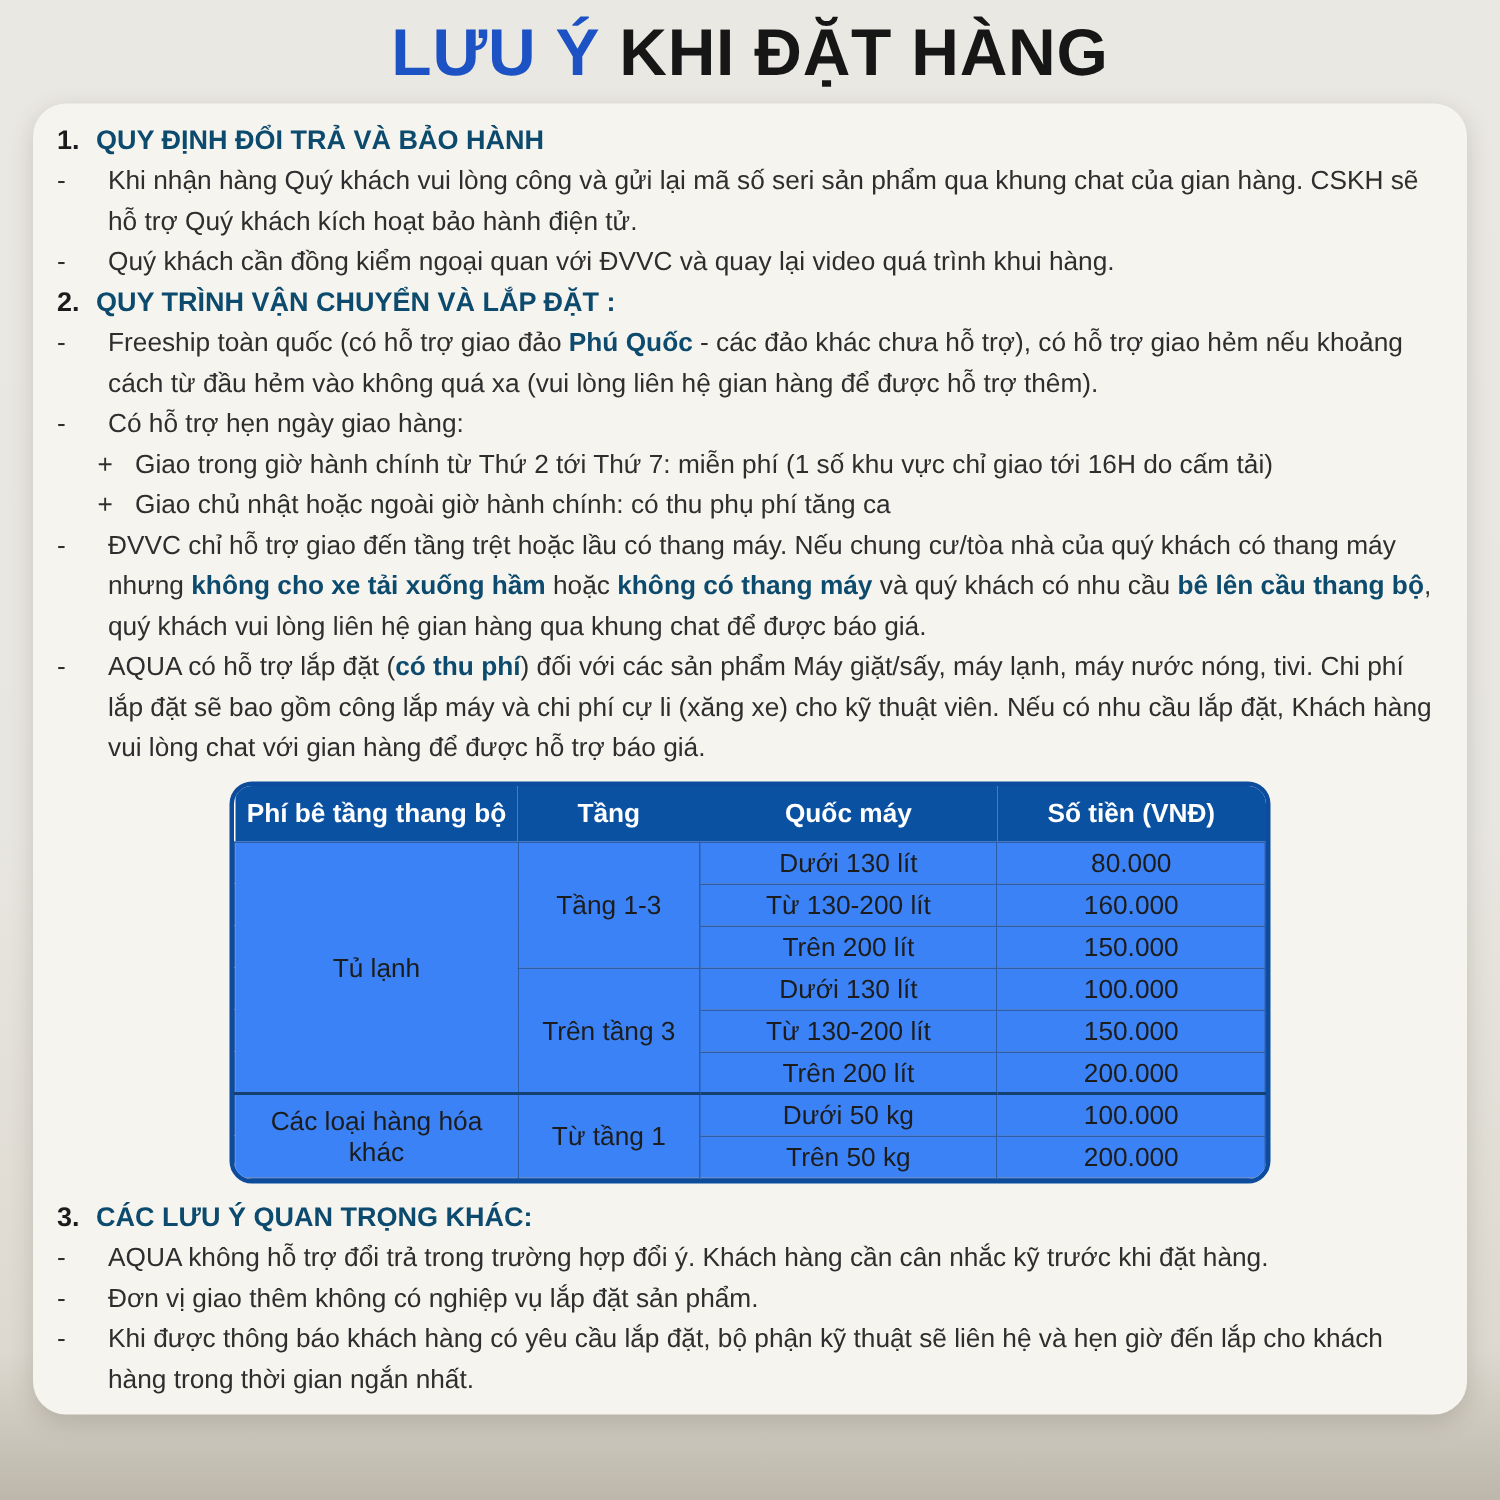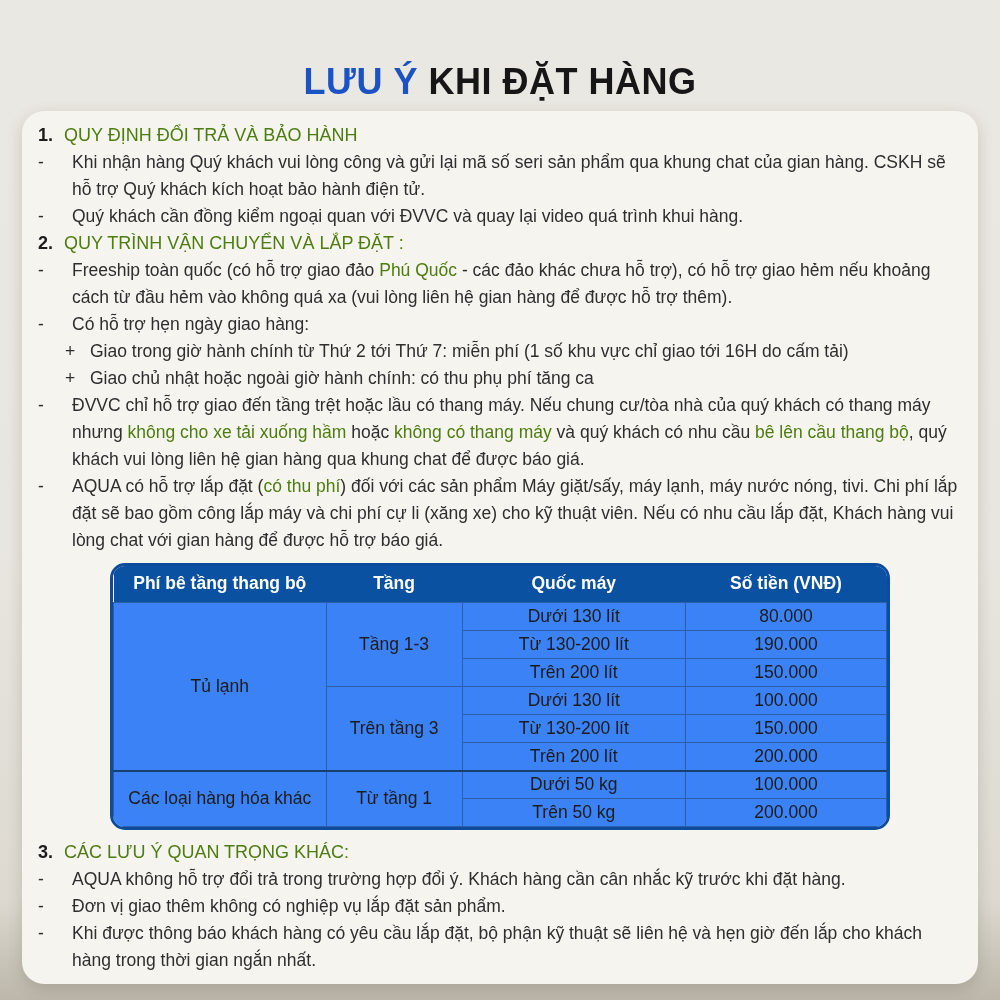--- a/index.html
+++ b/index.html
@@ -5,27 +5,26 @@
   * { box-sizing: border-box; }
   html,body { margin:0; padding:0; }
   body {
     width:1000px; height:1000px;
     font-family:"Liberation Sans", sans-serif;
     background: linear-gradient(180deg,#eae8e2 0%, #e8e6e0 55%, #ddd9d0 90%, #bcb7aa 100%);
     overflow:hidden;
   }
   .page-title {
     text-align:center;
-    padding-top:22px;
-    font-size:36px;
+    padding-top:12px;
+    font-size:44px;
     font-weight:700;
     letter-spacing:0.5px;
     color:#161616;
     line-height:1.1;
-    margin-top:40px;
   }
   .page-title .hl { color:#1d52c4; }
   .card {
     width:956px;
     margin:9px auto 0;
     background:#f5f4ef;
     border-radius:22px;
     padding:11px 16px 10px 16px;
     box-shadow:0 5px 16px rgba(70,64,48,0.20);
   }
@@ -34,23 +33,23 @@
     font-size:17.5px;
     line-height:27px;
     color:#2e2e2e;
   }
   .item .marker { flex:0 0 34px; }
   .item .text { flex:1; }
   .item.heading { font-weight:700; color:#1b1b1b; font-size:18px; }
   .item.heading .marker { flex:0 0 26px; }
   .item.sub { padding-left:27px; }
   .item.sub .marker { flex:0 0 25px; }
-  .item b { font-weight:400; color:#4d7c0f; }
+  .item b { font-weight:700; color:#0c4a6e; }
   .table-wrap {
-    width:780px;
+    width:694px;
     margin:9px auto 9px;
     border:3.5px solid #0d4c9c;
     border-radius:15px;
     overflow:hidden;
     background:#ffffff;
   }
   table.fee-table {
     border-collapse:collapse;
     width:100%;
     font-size:17.5px;
@@ -155,21 +154,21 @@
         </thead>
       <tbody id="fee-body">
           <tr>
             <td rowspan="6">Tủ lạnh</td>
             <td rowspan="3">Tầng 1-3</td>
             <td>Dưới 130 lít</td>
             <td>80.000</td>
           </tr>
           <tr>
             <td>Từ 130-200 lít</td>
-            <td>190.000</td>
+            <td>160.000</td>
           </tr>
           <tr>
             <td>Trên 200 lít</td>
             <td>150.000</td>
           </tr>
           <tr>
             <td rowspan="3">Trên tầng 3</td>
             <td>Dưới 130 lít</td>
             <td>100.000</td>
           </tr>

